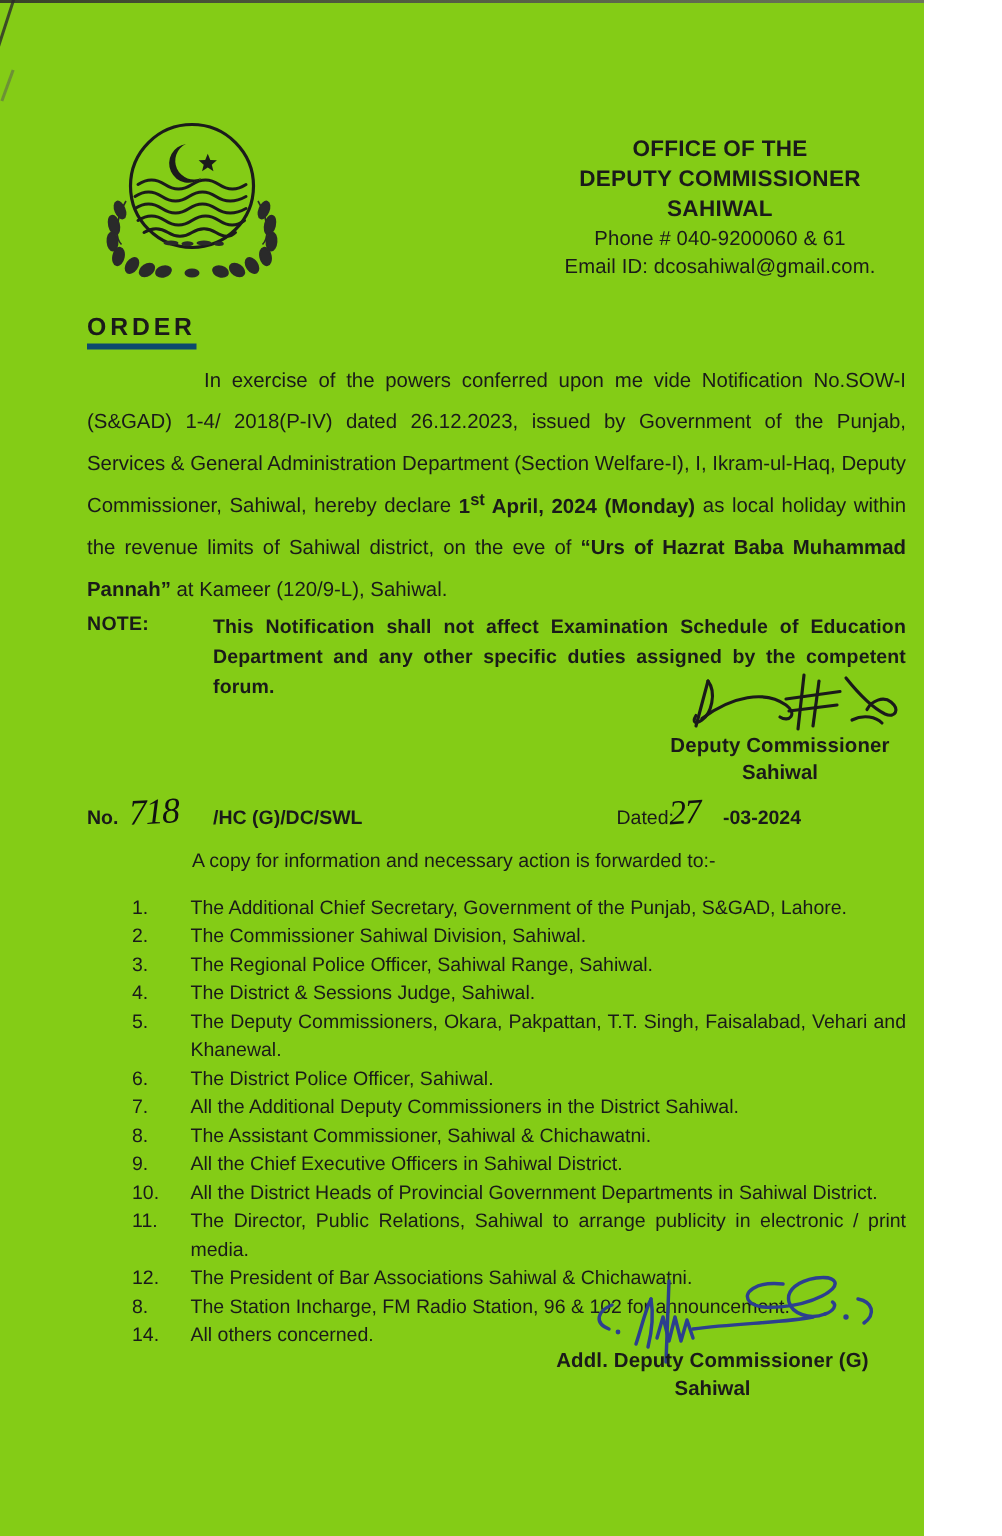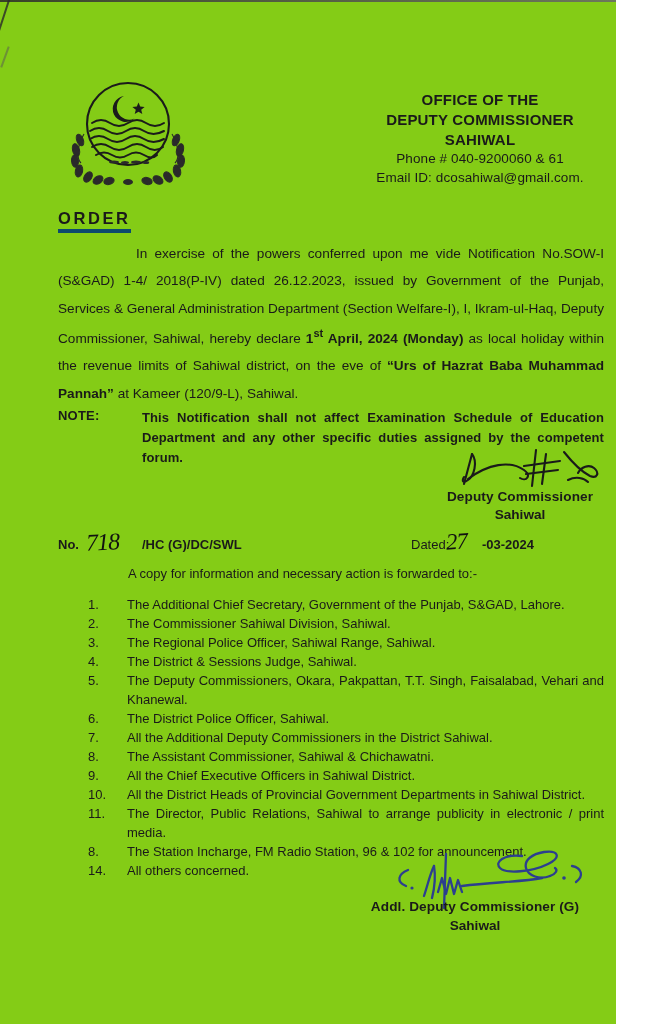--- a/index.html
+++ b/index.html
@@ -430,20 +430,24 @@
         <span class="dist-num">9.</span>
         <span class="dist-text">All the Chief Executive Officers in Sahiwal District.</span>
       </div>
     <div class="dist-item">
         <span class="dist-num">10.</span>
         <span class="dist-text">All the District Heads of Provincial Government Departments in Sahiwal District.</span>
       </div>
     <div class="dist-item wrap">
         <span class="dist-num">11.</span>
         <span class="dist-text">The Director, Public Relations, Sahiwal to arrange publicity in electronic / print media.</span>
+      </div>
+    <div class="dist-item">
+        <span class="dist-num">12.</span>
+        <span class="dist-text">The President of Bar Associations Sahiwal &amp; Chichawatni.</span>
       </div>
     <div class="dist-item">
         <span class="dist-num">8.</span>
         <span class="dist-text">The Station Incharge, FM Radio Station, 96 &amp; 102 for announcement.</span>
       </div>
     <div class="dist-item">
         <span class="dist-num">14.</span>
         <span class="dist-text">All others concerned.</span>
       </div>
   </div>

